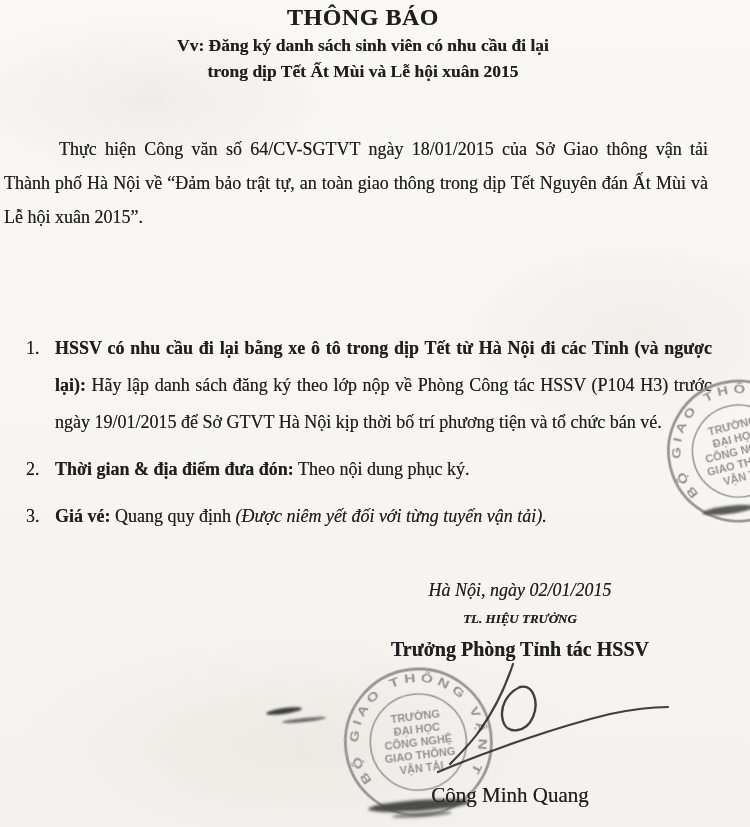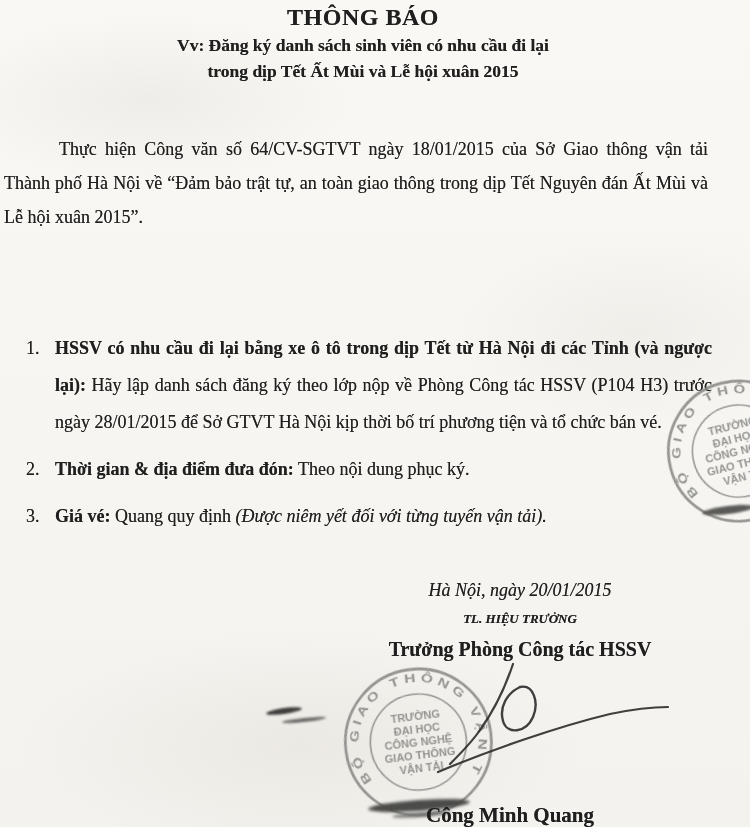--- a/index.html
+++ b/index.html
@@ -49,21 +49,21 @@
 
   .sig-block{
     position:absolute; top:576px; left:290px; width:460px;
     text-align:center; z-index:2;
   }
   .sig-date{ font-size:18px; font-style:italic; line-height:28px; }
   .sig-role1{ font-size:13px; font-weight:bold; line-height:30px;font-style:italic; }
   .sig-role2{ font-size:20px; font-weight:bold; line-height:30px; }
   .sig-name{
     position:absolute; top:783px; left:360px; width:300px;
-    text-align:center; font-size:21px; font-weight:bold; z-index:6;margin-top:20px;
+    text-align:center; font-size:21px; font-weight:normal; z-index:6;
   }
 
   .stamp{ position:absolute; z-index:3; opacity:0.88; filter:blur(0.3px); }
   .stamp svg text{
     font-family:"Liberation Sans", sans-serif;
     font-weight:bold;
     fill:#878785;
   }
   .stamp svg circle{ stroke:#8a8a88; fill:none; }
   .stamp-bottom{ left:339px; top:660px; transform:rotate(-7deg); }
@@ -88,34 +88,34 @@
     <div class="subtitle txt">Vv: Đăng ký danh sách sinh viên có nhu cầu đi lại</div>
     <div class="subtitle txt">trong dịp Tết Ất Mùi và Lễ hội xuân 2015</div>
   </div>
 
   <div class="body-text">
     <p class="txt">Thực hiện Công văn số 64/CV-SGTVT ngày 18/01/2015 của Sở Giao thông vận tải Thành phố Hà Nội về “Đảm bảo trật tự, an toàn giao thông trong dịp Tết Nguyên đán Ất Mùi và Lễ hội xuân 2015”.</p>
   </div>
 
   <div class="list">
     <div class="item txt">
-      <span class="num">1.</span><span class="b">HSSV có nhu cầu đi lại bằng xe ô tô trong dịp Tết từ Hà Nội đi các Tỉnh (và ngược lại):</span><span> Hãy lập danh sách đăng ký theo lớp nộp về Phòng Công tác HSSV (P104 H3) trước ngày 28/01/2015 để Sở GTVT Hà Nội kịp thời bố trí phương tiện và tổ chức bán vé.</span>
+      <span class="num">1.</span><span class="b">HSSV có nhu cầu đi lại bằng xe ô tô trong dịp Tết từ Hà Nội đi các Tỉnh (và ngược lại):</span><span> Hãy lập danh sách đăng ký theo lớp nộp về Phòng Công tác HSSV (P104 H3) trước ngày 19/01/2015 để Sở GTVT Hà Nội kịp thời bố trí phương tiện và tổ chức bán vé.</span>
     </div>
     <div class="item txt">
       <span class="num">2.</span><span class="b">Thời gian &amp; địa điểm đưa đón:</span><span> Theo nội dung phục ký.</span>
     </div>
     <div class="item txt">
       <span class="num">3.</span><span class="b">Giá vé:</span><span> Quang quy định </span><span class="i">(Được niêm yết đối với từng tuyến vận tải).</span>
     </div>
   </div>
 
   <div class="sig-block">
-    <div class="sig-date txt">Hà Nội, ngày 20/01/2015</div>
+    <div class="sig-date txt">Hà Nội, ngày 02/01/2015</div>
     <div class="sig-role1 txt">TL. HIỆU TRƯỞNG</div>
-    <div class="sig-role2 txt">Trưởng Phòng Công tác HSSV</div>
+    <div class="sig-role2 txt">Trưởng Phòng Tỉnh tác HSSV</div>
   </div>
 
   <div class="sig-name txt">Công Minh Quang</div>
 
   <div class="stamp stamp-bottom">
     <svg width="160" height="170" viewBox="0 0 160 170">
       <circle cx="80" cy="82" r="73" stroke-width="2.8"></circle>
       <circle cx="80" cy="82" r="48" stroke-width="1.6"></circle>
       <path id="ringPathA" d="M 30.9 116.4 A 60 60 0 1 1 129.1 116.4" fill="none" stroke="none"></path>
       <text font-size="12" letter-spacing="3.5" textLength="290" lengthAdjust="spacingAndGlyphs">

